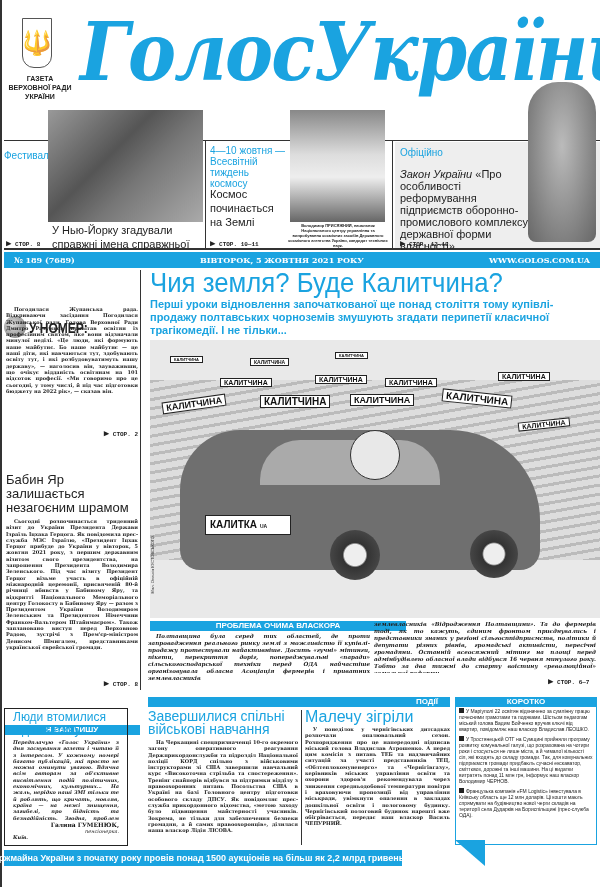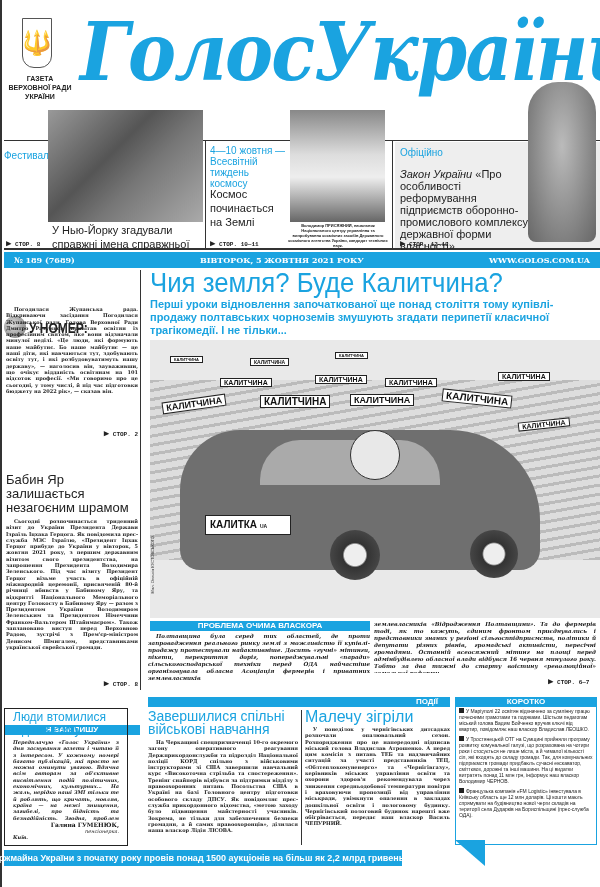--- a/index.html
+++ b/index.html
@@ -116,21 +116,21 @@
     <div class="abs" style="left:80px;top:10px;width:180px;height:45px;background:#aaa;border-radius:40px 40px 0 0;"></div>
     <div class="abs" style="left:170px;top:0px;width:50px;height:50px;background:#e8e8e8;border-radius:50%;border:1px solid #333;"></div>
     <div class="abs" style="left:50px;top:145px;width:0;"></div>
     <div class="abs" style="left:25px;top:85px;width:86px;height:20px;background:#fff;border:1px solid #222;font-size:10px;font-weight:bold;line-height:18px;padding-left:4px;"><span>КАЛИТКА</span> <span style="font-size:5px;">UA</span></div>
     <div class="abs" style="left:150px;top:100px;width:50px;height:50px;border-radius:50%;background:radial-gradient(#eee 30%,#333 35%,#555);"></div>
     <div class="abs" style="left:290px;top:100px;width:48px;height:48px;border-radius:50%;background:radial-gradient(#eee 30%,#333 35%,#555);"></div>
   </div>
   <div class="abs" style="left:0;top:195px;font-size:4px;writing-mode:vertical-rl;transform:rotate(180deg);color:#333;">Мал. Олексія КУСТОВСЬКОГО.</div>
 </div>
 
-<div class="abs secbar" style="left:150px;top:621px;width:220px;">ПРОБЛЕМА ОЧИМА ВЛАСКОРА</div>
+<div class="abs secbar" style="left:150px;top:621px;width:256px;">ПРОБЛЕМА ОЧИМА ВЛАСКОРА</div>
 <div class="abs bodytxt ital" style="left:148px;top:633px;width:222px;height:55px;overflow:hidden;font-size:5.6px;line-height:7px;">Полтавщина була серед тих областей, де проти запровадження реального ринку землі з можливістю її купівлі-продажу протестували найактивніше. Досить «гучні» мітинги, пікети, перекриття доріг, попереджувальні «паради» сільськогосподарської техніки перед ОДА найчастіше організовувала обласна Асоціація фермерів і приватних землевласників</div>
 <div class="abs bodytxt ital" style="left:374px;top:621px;width:222px;height:52px;overflow:hidden;font-size:5.6px;line-height:7px;text-indent:0;">землевласників «Відродження Полтавщини». Та до фермерів тоді, як то кажуть, єдиним фронтом приєднувались і представники знаних у регіоні сільгосппідприємств, політики й депутати різних рівнів, громадські активісти, пересічні громадяни. Останній всеосяжний мітинг на площі перед адмінбудівлею обласної влади відбувся 16 червня минулого року. Тобто за два тижні до старту воістину «революційної» земельної реформи.</div>
 <div class="abs page-ref" style="left:548px;top:676px;"><span class="arr">▶</span> <span>СТОР. 6—7</span></div>
 
 <div class="abs secbar" style="left:4px;top:697px;width:136px;margin-top:28px;">Я ВАМ ПИШУ</div>
 <div class="abs" style="left:4px;top:708px;width:124px;height:138px;border:1px solid #222;padding:2px 8px;">
   <div class="sidehead" style="color:#1aa3e0;font-size:12px;line-height:13px;">Люди втомилися від негативу</div>
   <div class="bodytxt ital" style="text-indent:0;height:82px;overflow:hidden;margin-top:2px;">Передплачую «Голос України» з дня заснування газети і читаю її з інтересом. У кожному номері багато публікацій, які просто не можна оминути увагою. Вдячна всім авторам за об'єктивне висвітлення подій політичних, економічних, культурних... На жаль, нерідко наші ЗМІ тільки те й роблять, що кричать, мовляв, країна — на межі знищення, загибелі, про бідність та безнадійність. Згодна, проблем дуже багато. Але їх треба розв'язувати, а не сіяти паніку й безнадію. Пишіть більше про досягнення, навіть незначні, бо народ втомився від негативу.</div>
   <div style="text-align:right;font-size:6px;font-weight:bold;font-family:'DejaVu Serif',serif;">Галина ГУМЕНЮК,</div>
   <div style="text-align:right;font-size:5px;font-style:italic;font-family:'DejaVu Serif',serif;">пенсіонерка.</div>

